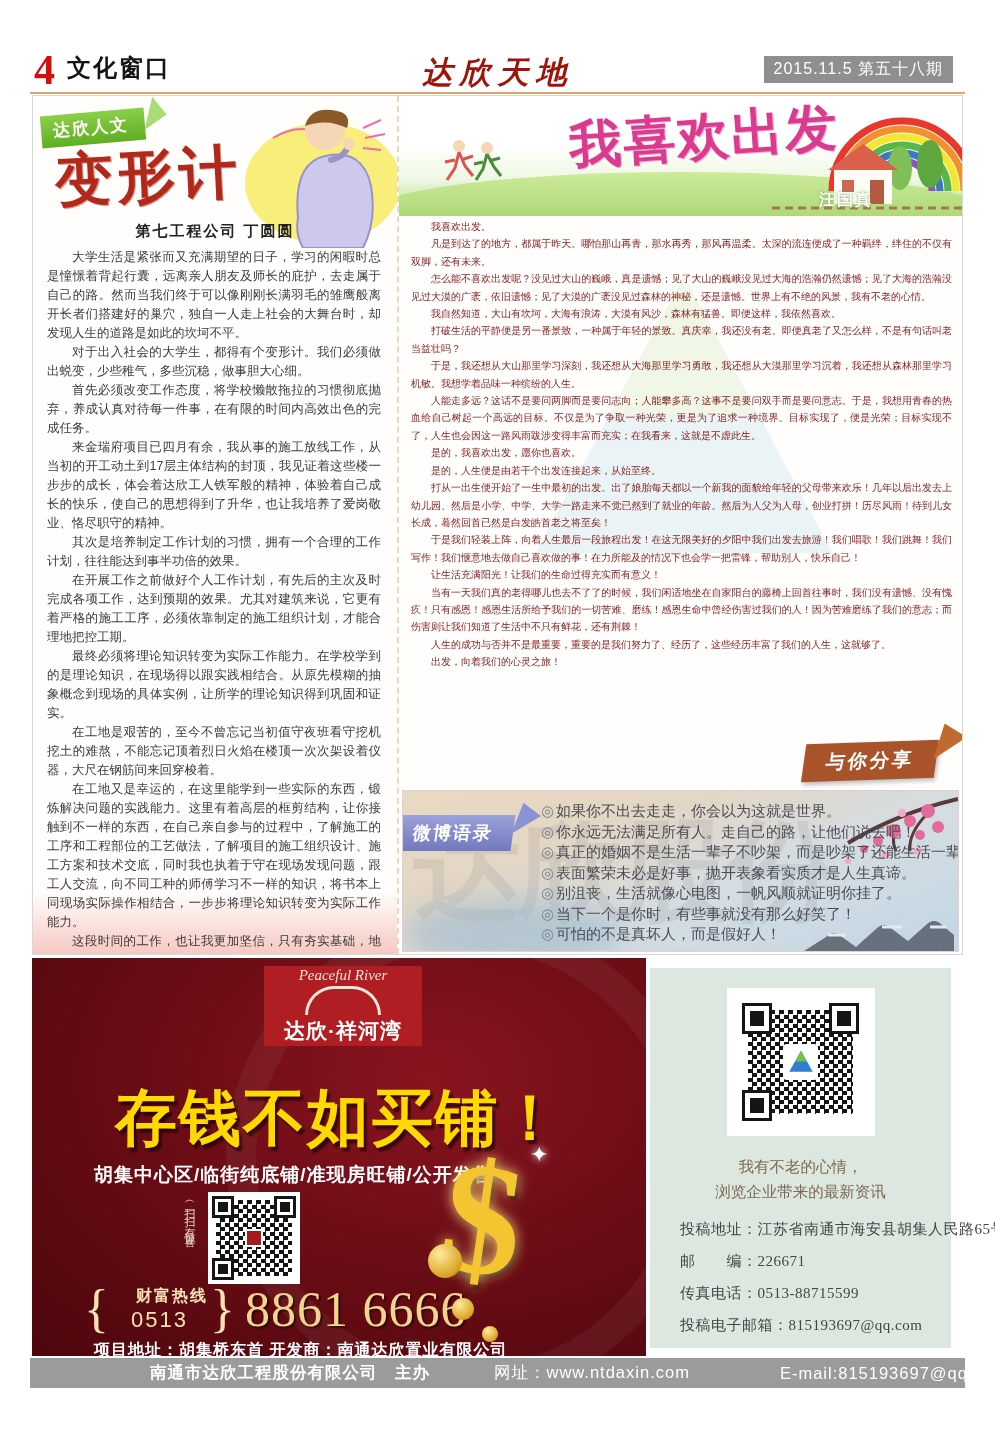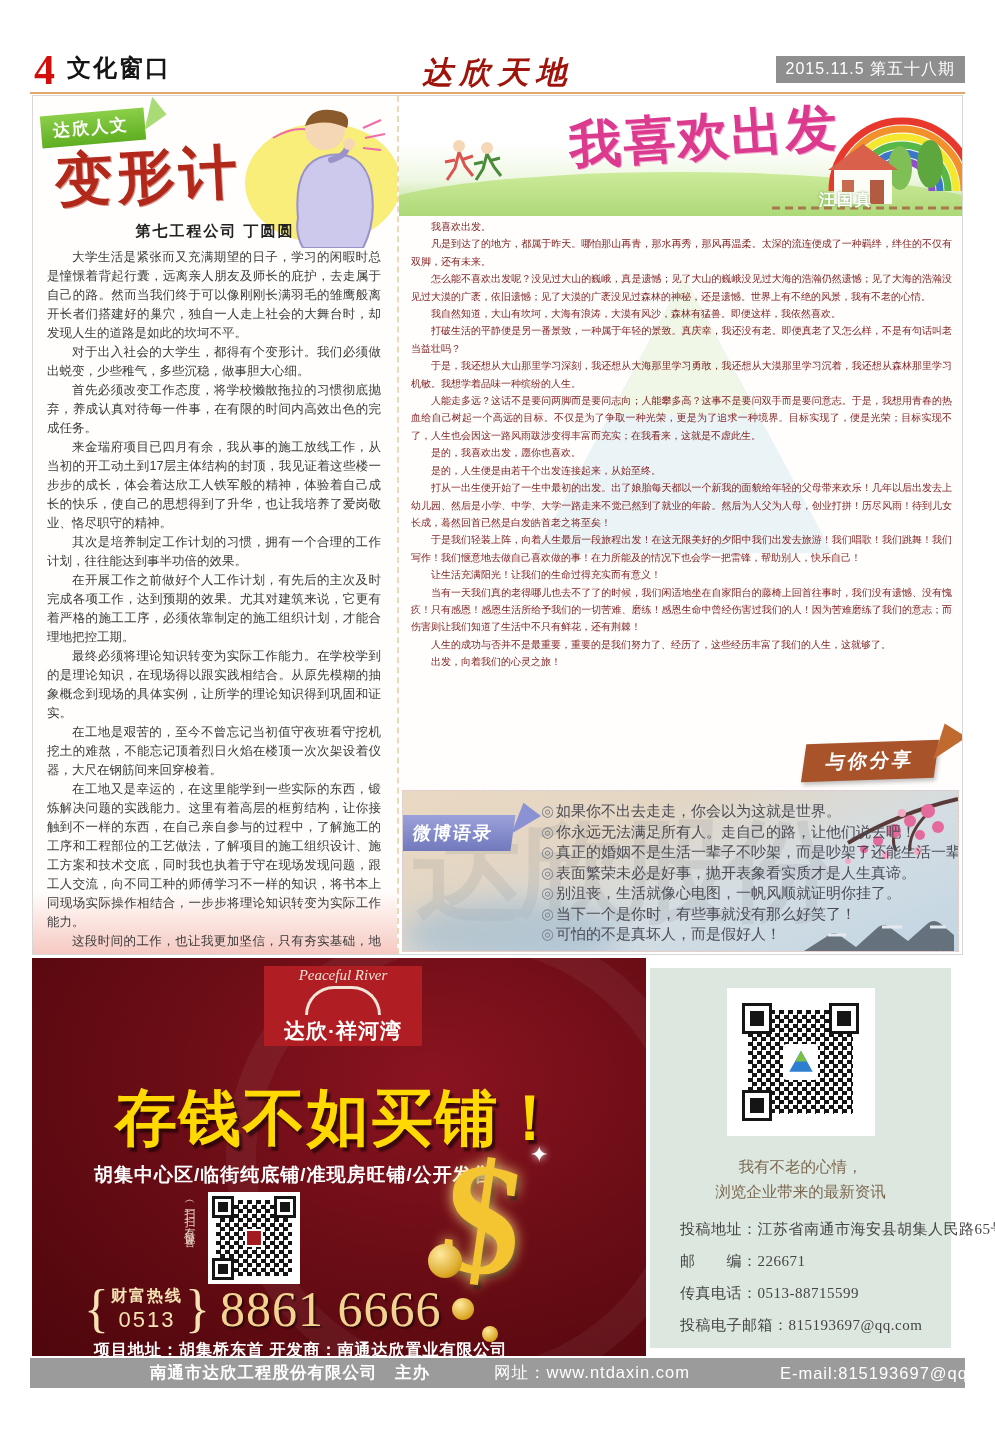--- a/index.html
+++ b/index.html
@@ -8,21 +8,21 @@
     font-family:"Liberation Sans", sans-serif;color:#333;overflow:hidden;
   }
   
   .hdr{position:absolute;left:30px;top:50px;width:935px;height:42px;border-bottom:2px solid #e2a56a;}
   .hdr-left{position:absolute;left:4px;top:0;display:flex;align-items:flex-end;gap:12px;}
   .pagenum{font-family:"Liberation Serif",serif;font-size:42px;line-height:40px;font-weight:bold;color:#d40d0d;}
   .section-name{font-size:24px;font-weight:bold;color:#151515;padding-bottom:6px;letter-spacing:2px;}
   .masthead{position:absolute;left:50%;top:2px;transform:translateX(-50%);
     font-family:"Liberation Serif",serif;font-style:italic;font-weight:bold;
     font-size:31px;color:#9e140a;letter-spacing:7px;}
-  .issue-box{position:absolute;right:0;top:6px;background:#8f8f8f;color:#fff;
+  .issue-box{position:absolute;right:12px;top:6px;background:#8f8f8f;color:#fff;
     font-size:16px;padding:3px 10px;letter-spacing:1px;}
   
   .main{position:absolute;left:32px;top:95px;width:931px;height:860px;border:1px solid #d7d7d7;
     box-sizing:border-box;display:flex;background:#fffefc;}
   .col-left{width:366px;position:relative;box-sizing:border-box;padding:0 14px;
     border-right:2px dashed #ecd8b7;overflow:hidden;}
   .col-left::after{content:"";position:absolute;left:0;right:0;bottom:0;height:70px;
     background:linear-gradient(to top,#f6c9c2 0%,rgba(246,201,194,0) 90%);pointer-events:none;}
   .col-right{flex:1;position:relative;overflow:hidden;}
   
@@ -99,21 +99,21 @@
   .qr .mods{position:absolute;inset:9%;background:repeating-conic-gradient(#151515 0% 25%,#fff 0% 50%);
     background-size:9px 9px;}
   .qr .f{position:absolute;width:24%;height:24%;border:3px solid #151515;background:#fff;box-sizing:border-box;}
   .qr .f::after{content:"";position:absolute;inset:20%;background:#151515;}
   .qr .f.tl{left:4%;top:4%;} .qr .f.tr{right:4%;top:4%;} .qr .f.bl{left:4%;bottom:4%;}
   .ad-qr{position:absolute;left:176px;top:234px;width:92px;height:92px;}
   .ad-qr .logo-sq{position:absolute;inset:40%;background:#a31a1f;border:2px solid #fff;}
   .hotline{position:absolute;left:52px;top:322px;display:flex;align-items:center;color:#f6e3b4;}
   .hotline .brace{font-size:52px;font-weight:normal;color:#f6e3b4;font-family:"Liberation Serif",serif;line-height:1;}
   .hotline .lbl{display:flex;flex-direction:column;align-items:center;margin:0 2px;}
-  .hotline .lbl .t1{font-size:16px;font-weight:bold;letter-spacing:2px;}
+  .hotline .lbl .t1{font-size:16px;font-weight:bold;letter-spacing:2px;margin-left:25px;}
   .hotline .lbl .t2{font-size:22px;letter-spacing:2px;}
   .hotline .num{font-family:"Liberation Serif",serif;font-size:50px;font-weight:normal;color:#f2d490;
     margin-left:10px;letter-spacing:1px;text-shadow:2px 2px 2px rgba(0,0,0,.5);}
   .ad-addr{position:absolute;left:62px;top:382px;color:#fff;font-size:16px;font-weight:bold;letter-spacing:1px;}
   .dollar-wrap{position:absolute;right:-6px;top:190px;width:210px;height:210px;z-index:2;}
   .dollar{font-family:"Liberation Serif",serif;font-size:160px;font-weight:bold;line-height:1;
     color:#f5c531;text-shadow:0 0 14px #ffdf7e,3px 4px 3px rgba(0,0,0,.6);transform:rotate(8deg);display:block;}
   .coin{position:absolute;border-radius:50%;background:radial-gradient(circle at 35% 30%,#ffe9a0,#d9a520 70%,#8a6410);}
   .spark{position:absolute;color:#fff;font-size:22px;text-shadow:0 0 8px #fff;}
   

